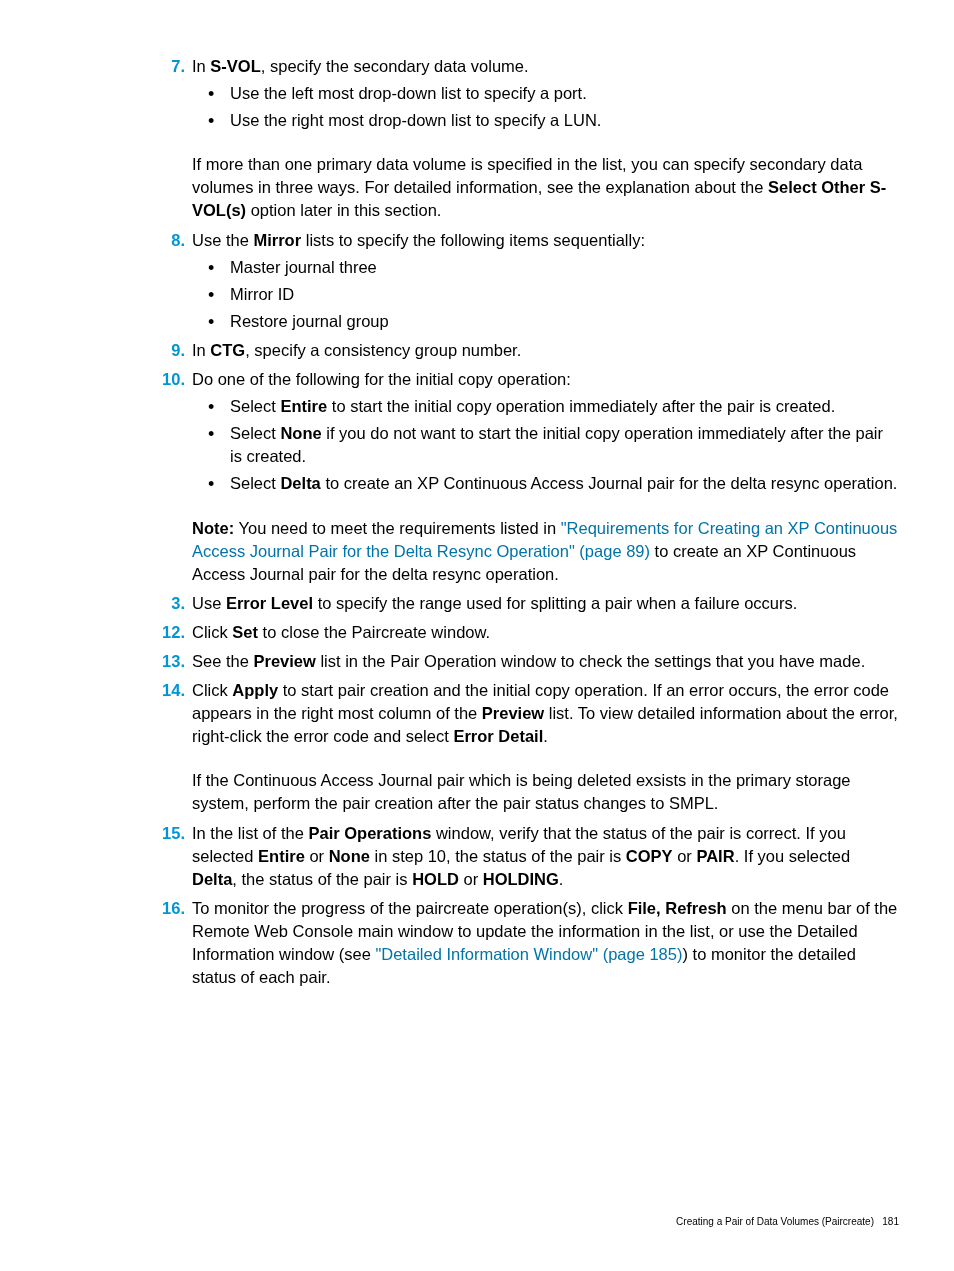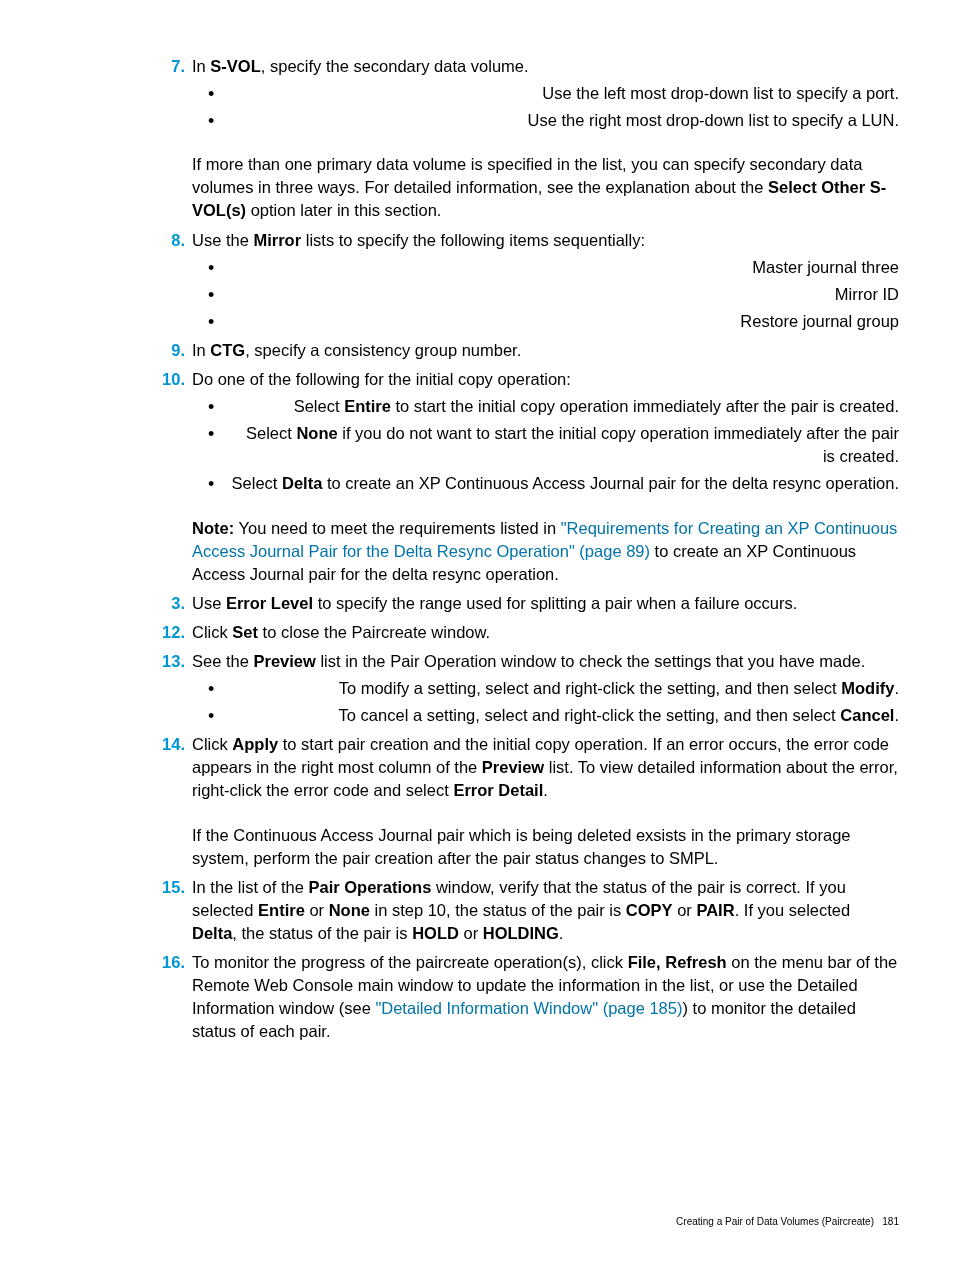--- a/index.html
+++ b/index.html
@@ -34,21 +34,20 @@
     top: 0;
     font-weight: bold;
     color: #0096d6;
     width: 30px;
     text-align: right;
   }
   ul.bullets {
     list-style: none;
     padding: 0;
     margin: 4px 0 4px 0;
-    text-align: right;
   }
   ul.bullets > li {
     position: relative;
     padding-left: 38px;
     margin: 4px 0;
   }
   ul.bullets > li::before {
     content: "•";
     position: absolute;
     left: 16px;
@@ -116,24 +115,20 @@
 </li>
 
 <li>
   <span class="num">12.</span>
   <span><span>Click </span><b>Set</b><span> to close the Paircreate window.</span></span>
 </li>
 
 <li>
   <span class="num">13.</span>
   <span><span>See the </span><b>Preview</b><span> list in the Pair Operation window to check the settings that you have made.</span></span>
-  <ul class="bullets">
-    <li><span>To modify a setting, select and right-click the setting, and then select </span><b>Modify</b><span>.</span></li>
-    <li><span>To cancel a setting, select and right-click the setting, and then select </span><b>Cancel</b><span>.</span></li>
-  </ul>
 </li>
 
 <li>
   <span class="num">14.</span>
   <span><span>Click </span><b>Apply</b><span> to start pair creation and the initial copy operation. If an error occurs, the error code appears in the right most column of the </span><b>Preview</b><span> list. To view detailed information about the error, right-click the error code and select </span><b>Error Detail</b><span>.</span></span>
   <div class="indent-para">If the Continuous Access Journal pair which is being deleted exsists in the primary storage system, perform the pair creation after the pair status changes to SMPL.</div>
 </li>
 
 <li>
   <span class="num">15.</span>

